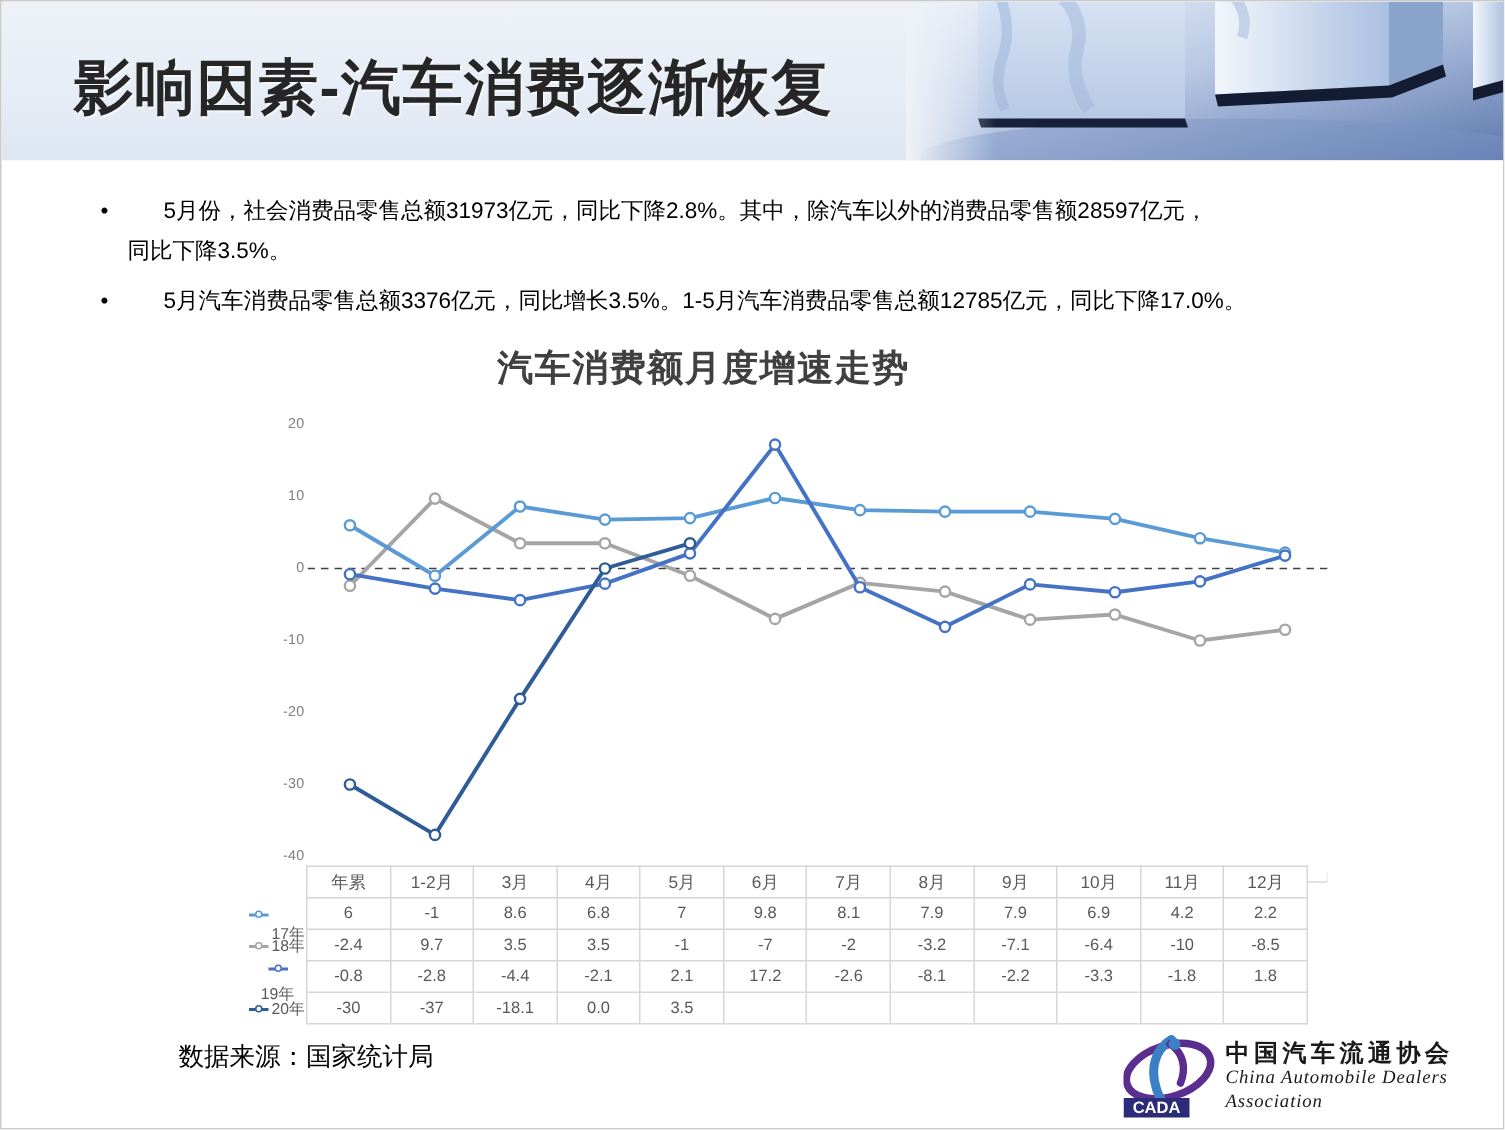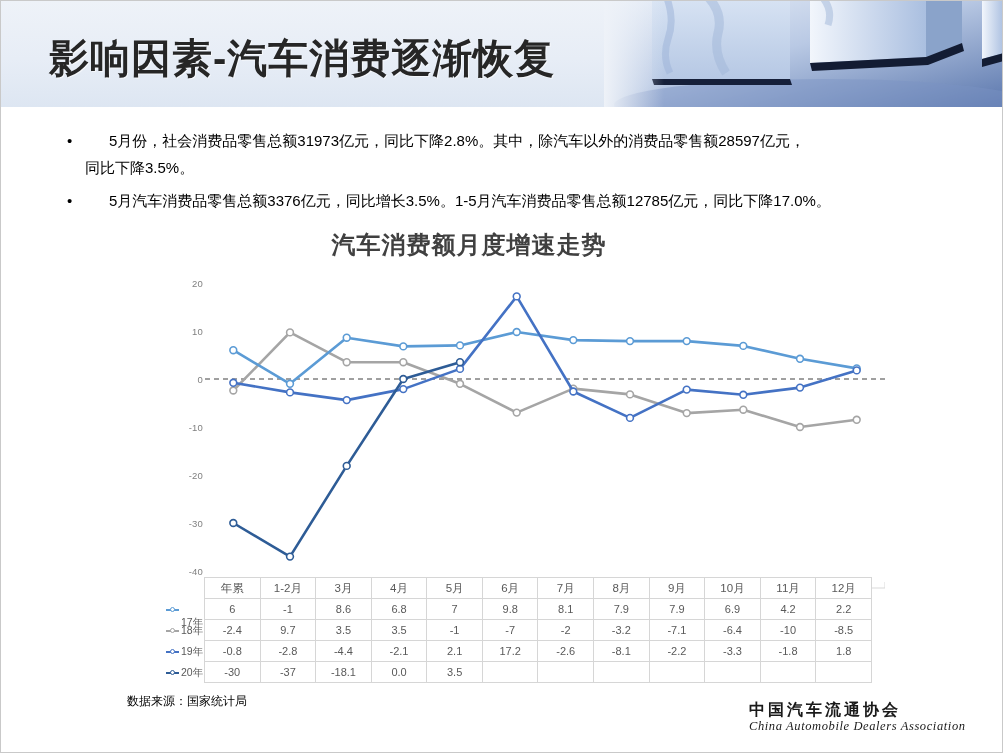--- a/index.html
+++ b/index.html
@@ -160,22 +160,22 @@
   .legend-marker .mk {
     position: absolute; left: 4px; top: 1.5px;
     width: 5px; height: 5px;
     border-radius: 50%;
     background: #fff;
     border: 1.2px solid currentColor;
   }
 
   
   #source-note {
-    position: absolute; left: 126px; top: 692px;
-    font-size: 12px;
+    position: absolute; left: 118px; top: 692px;
+    font-size: 17px;
     color: #000000;
   }
   #logo {
     position: absolute; left: 748px; top: 688px;
     width: 248px; height: 58px;
     display: flex; align-items: center; gap: 6px;
   }
   #logo-mark { position: relative; width: 62px; height: 56px; flex: 0 0 62px; }
   #logo-text { display: flex; flex-direction: column; justify-content: center; }
   #logo-cn {
@@ -353,21 +353,21 @@
           </span>
           <span style="color: rgb(89, 89, 89); margin-top: 27px;">17年</span>
         </div>
         <div class="legend-row" style="color: rgb(165, 165, 165);">
           <span class="legend-marker">
             <span class="ln" style="background: rgb(165, 165, 165);"></span>
             <span class="mk"></span>
           </span>
           <span style="color: rgb(89, 89, 89);">18年</span>
         </div>
-        <div class="legend-row" style="color: rgb(68, 114, 196);">
+        <div class="legend-row" style="color: rgb(68, 114, 196); flex-direction: column;">
           <span class="legend-marker">
             <span class="ln" style="background: rgb(68, 114, 196);"></span>
             <span class="mk"></span>
           </span>
           <span style="color: rgb(89, 89, 89);">19年</span>
         </div>
         <div class="legend-row" style="color: rgb(46, 92, 150);">
           <span class="legend-marker">
             <span class="ln" style="background: rgb(46, 92, 150);"></span>
             <span class="mk"></span>
@@ -449,19 +449,29 @@
             <td></td>
             <td></td>
           </tr>
         </tbody>
     </table>
   </div>
 
   <div id="source-note">数据来源：国家统计局</div>
 
   <div id="logo">
+    <div id="logo-mark">
+      <svg width="62" height="56" viewBox="0 0 62 56">
+        <ellipse cx="30" cy="24" rx="29" ry="17" transform="rotate(-18 30 24)" fill="none" stroke="#5b2d8e" stroke-width="5"></ellipse>
+        <path d="M32 3 C20 10 18 24 22 36 C24 43 27 46 30 48" fill="none" stroke="#3b7fc4" stroke-width="6" stroke-linecap="round"></path>
+        <path d="M31 6 C40 12 42 22 38 32" fill="none" stroke="#5b2d8e" stroke-width="5" stroke-linecap="round"></path>
+        <circle cx="34" cy="6" r="4" fill="#3b7fc4"></circle>
+        <rect x="0" y="42" width="44" height="13" fill="#2b2b7a"></rect>
+        <text x="22" y="52" font-family="Liberation Sans, sans-serif" font-size="11" font-weight="bold" fill="#ffffff" text-anchor="middle">CADA</text>
+      </svg>
+    </div>
     <div id="logo-text">
       <div id="logo-cn">中国汽车流通协会</div>
       <div id="logo-en">China Automobile Dealers Association</div>
     </div>
   </div>
 
 </div>
 
 </body></html>

